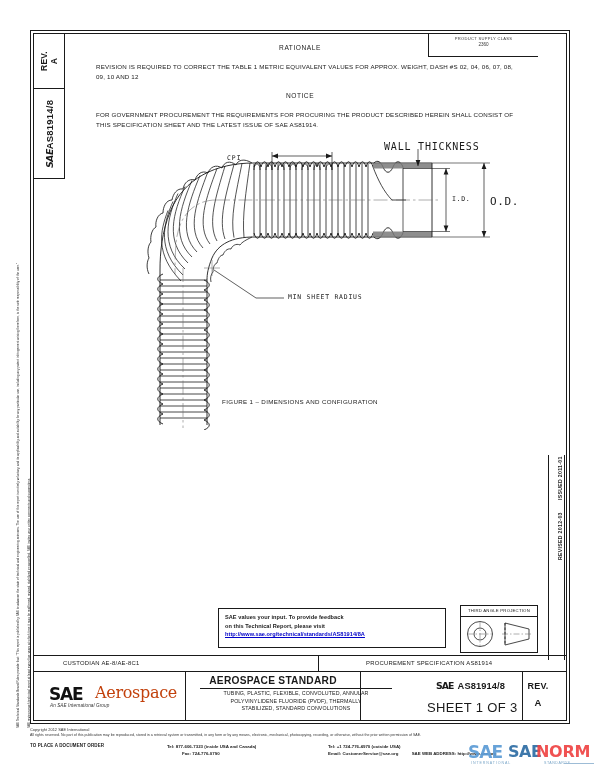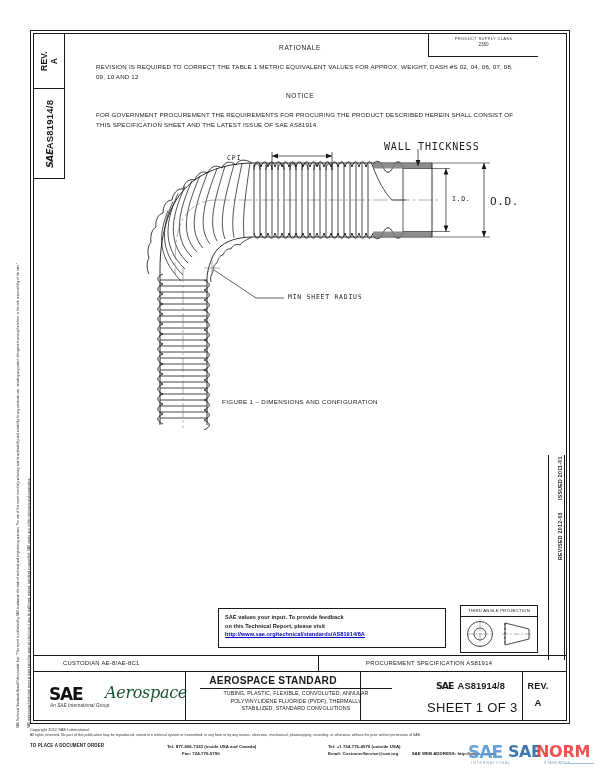--- a/index.html
+++ b/index.html
@@ -137,22 +137,22 @@
   .tb-logo{left:0;width:152px;}
   .tb-title{left:152px;width:176px;border-left:1.1px solid #1a1a1a;border-right:1.1px solid #1a1a1a;}
   .tb-num{left:372px;width:104px;border-right:1.1px solid #1a1a1a;margin-left:14px;}
   .tb-rev{left:476px;width:58px;}
 
   .sae-wordmark{
     position:absolute;left:16px;top:12px;font-size:17px;font-weight:bold;
     font-family:"DejaVu Sans",sans-serif;letter-spacing:-1.2px;color:#111;
   }
   .sae-aero{
-    position:absolute;left:72px;top:11px;font-size:16px;
-    font-family:"DejaVu Serif",serif;font-style:italic;color:#14532d;letter-spacing:-.3px;
+    position:absolute;left:62px;top:11px;font-size:16px;
+    font-family:"DejaVu Serif",serif;color:#c2410c;letter-spacing:-.3px;
   }
   .sae-sub{
     position:absolute;left:17px;top:31px;font-size:4.6px;font-style:italic;
     color:#333;letter-spacing:.1px;
   }
 
   .tb-as{
     position:absolute;left:0;top:3px;width:100%;text-align:center;
     font-size:10.2px;font-weight:bold;letter-spacing:.25px;
   }

